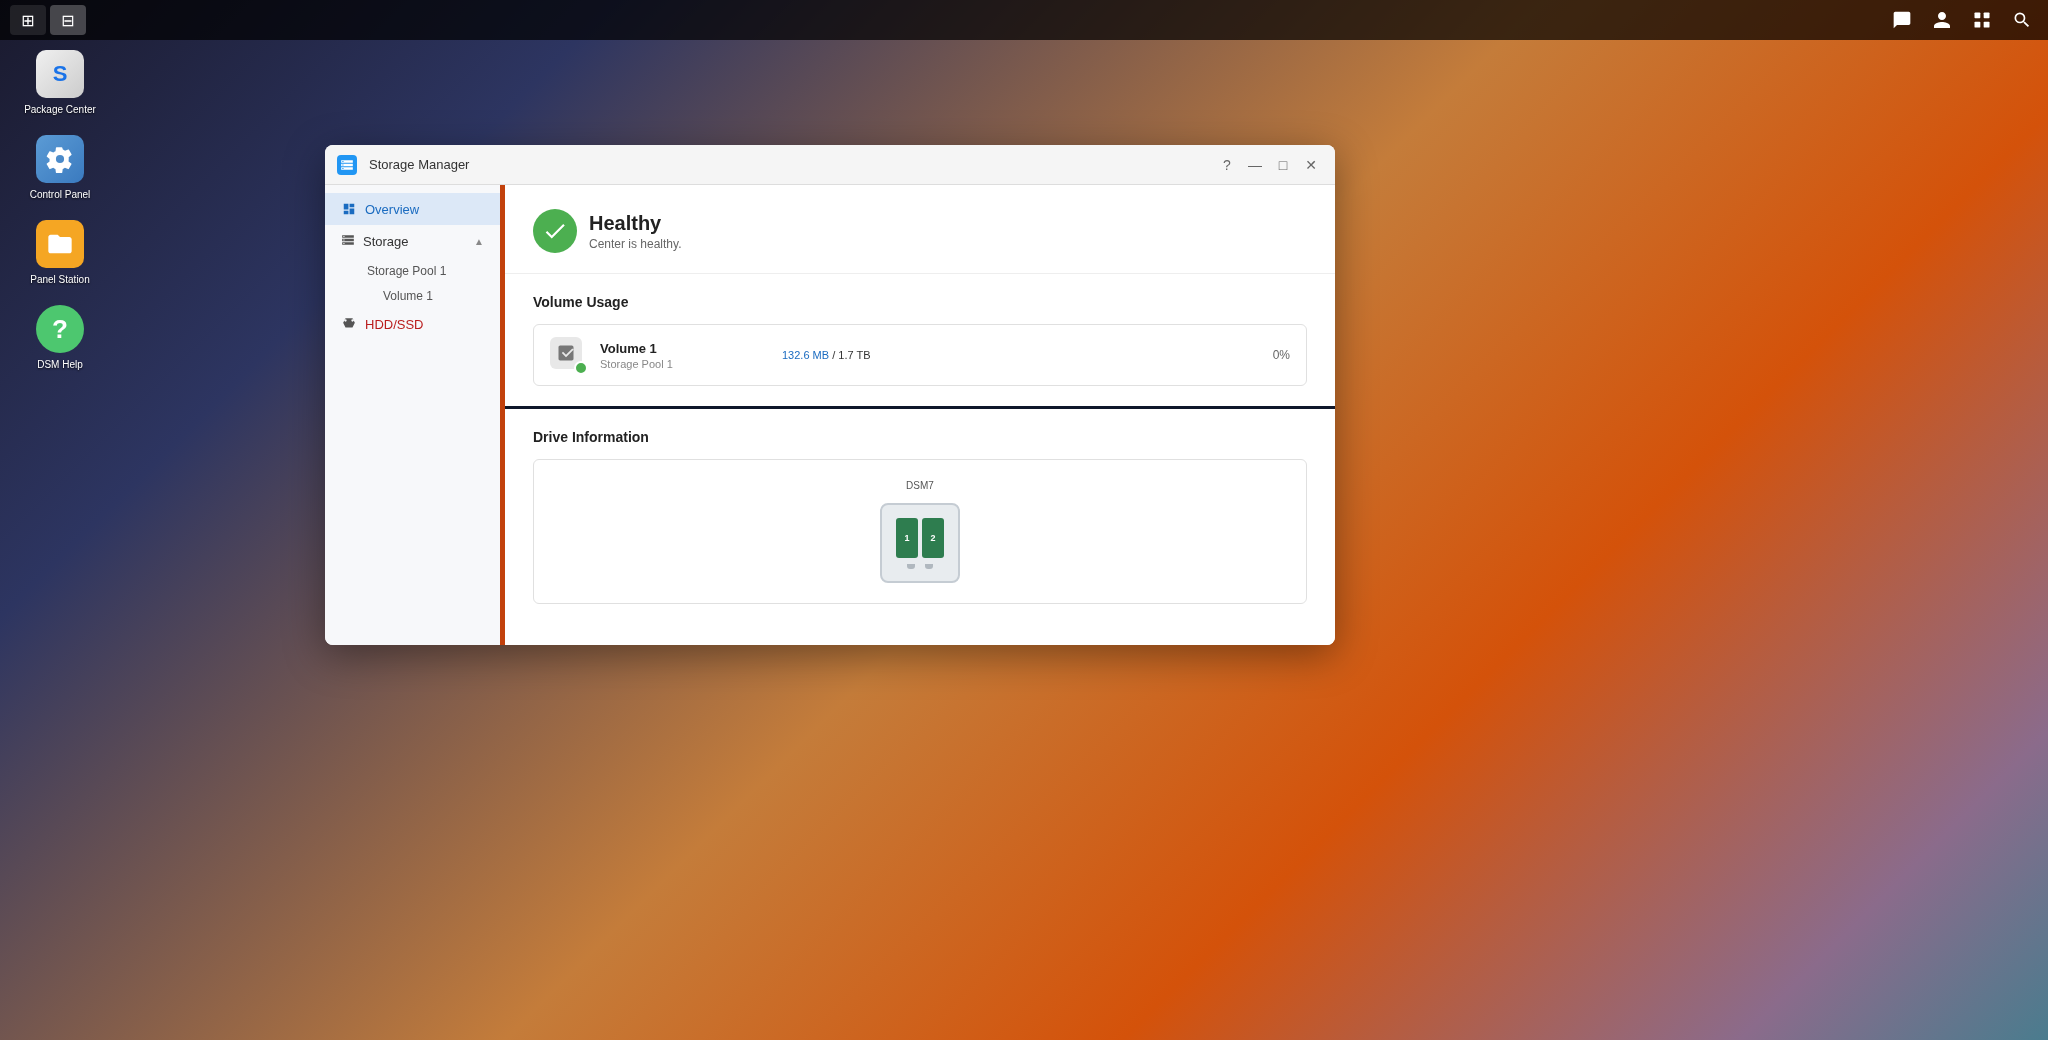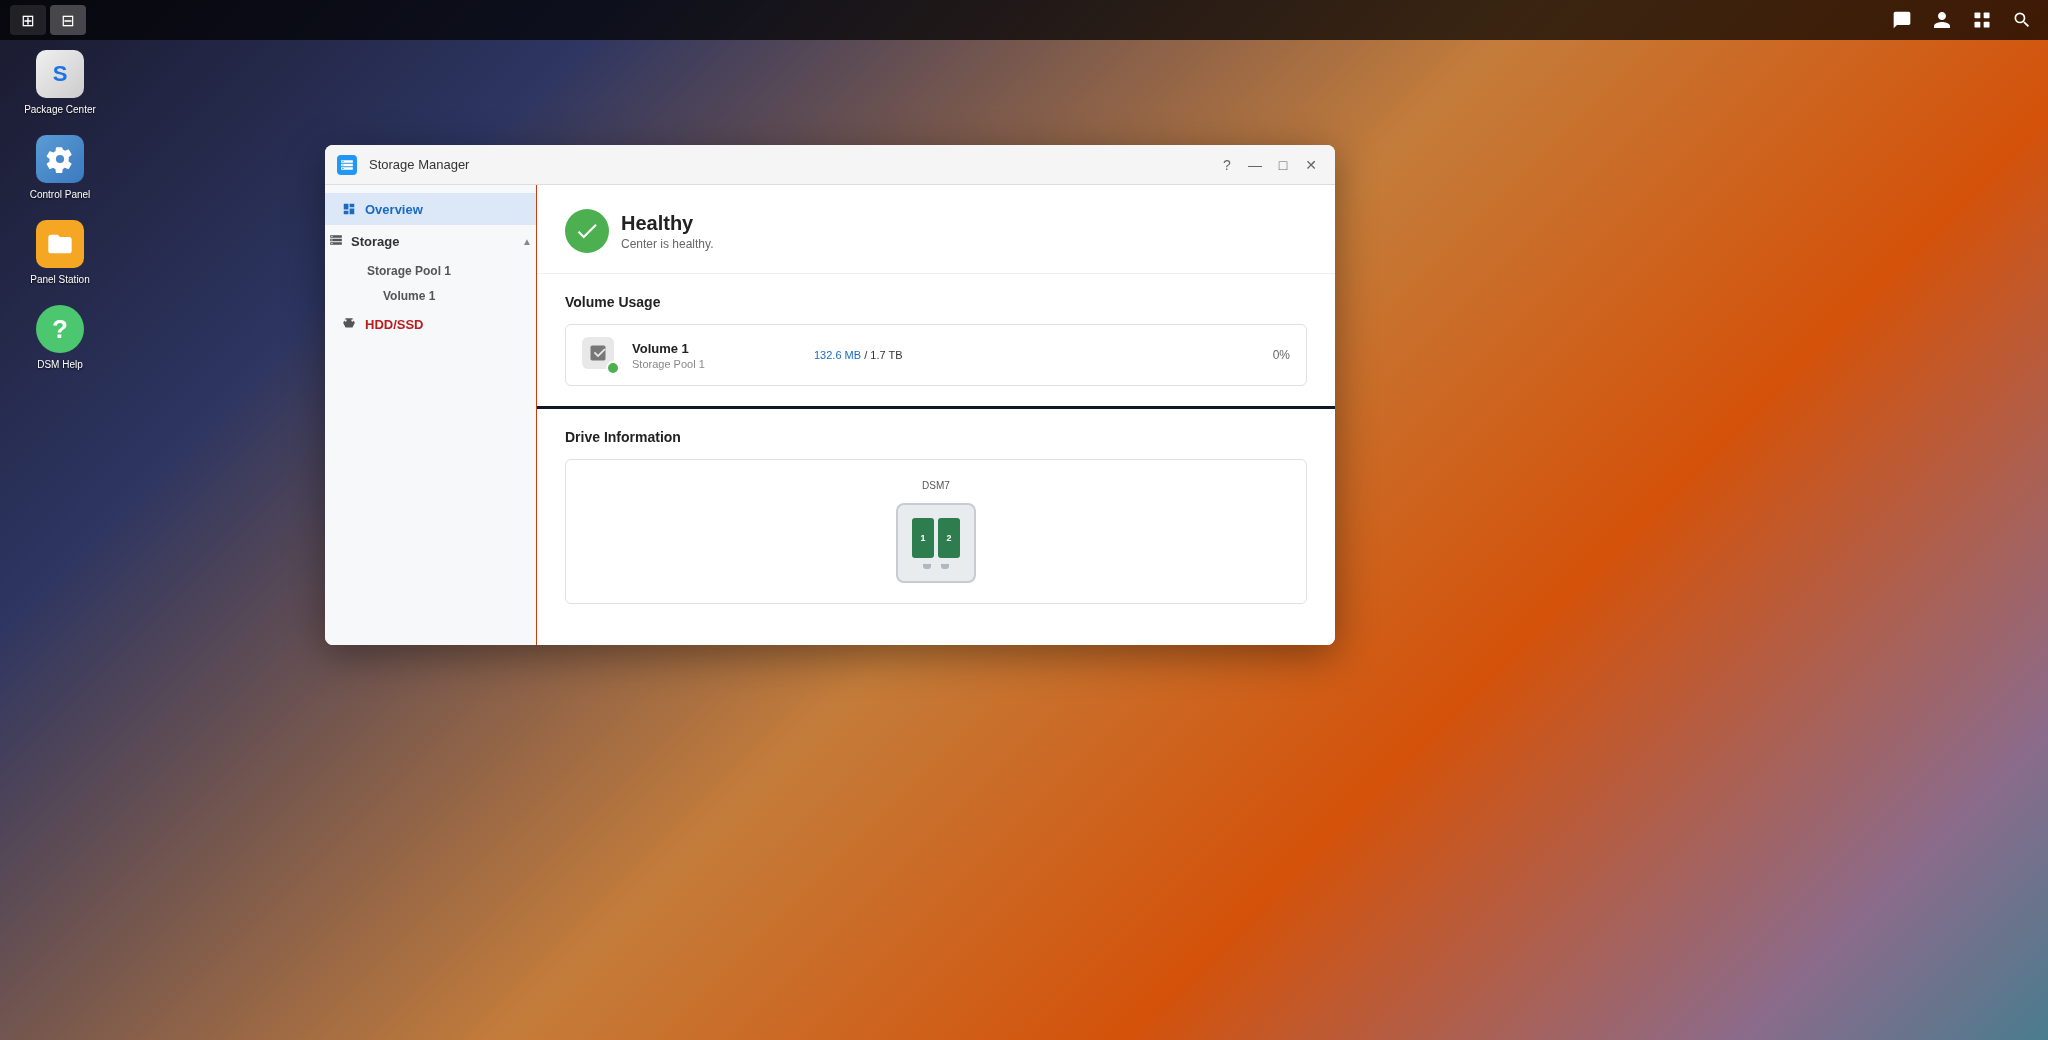--- a/index.html
+++ b/index.html
@@ -169,26 +169,25 @@
 
     
     .window-body {
       display: flex;
       flex: 1;
       overflow: hidden;
     }
 
     
     .sidebar {
-      width: 212px;
+      width: 180px;
       background: #f7f8fa;
-      border-right: 1px solid #c2410c;
+      border-right: 5px solid #c2410c;
       flex-shrink: 0;
       padding: 8px 0;
-      font-weight: bold;
     }
     .sidebar-item {
       display: flex;
       align-items: center;
       padding: 8px 16px;
       font-size: 13px;
       color: #b91c1c;
       cursor: pointer;
       gap: 8px;
     }
@@ -204,21 +203,21 @@
       justify-content: center;
       flex-shrink: 0;
     }
     .sidebar-group {
       display: flex;
       flex-direction: column;
     }
     .sidebar-group-header {
       display: flex;
       align-items: center;
-      padding: 8px 4px;
+      padding: 8px 16px;
       font-size: 13px;
       color: #333;
       cursor: pointer;
       gap: 8px;
       justify-content: space-between;
     }
     .sidebar-group-header .left {
       display: flex;
       align-items: center;
       gap: 8px;

